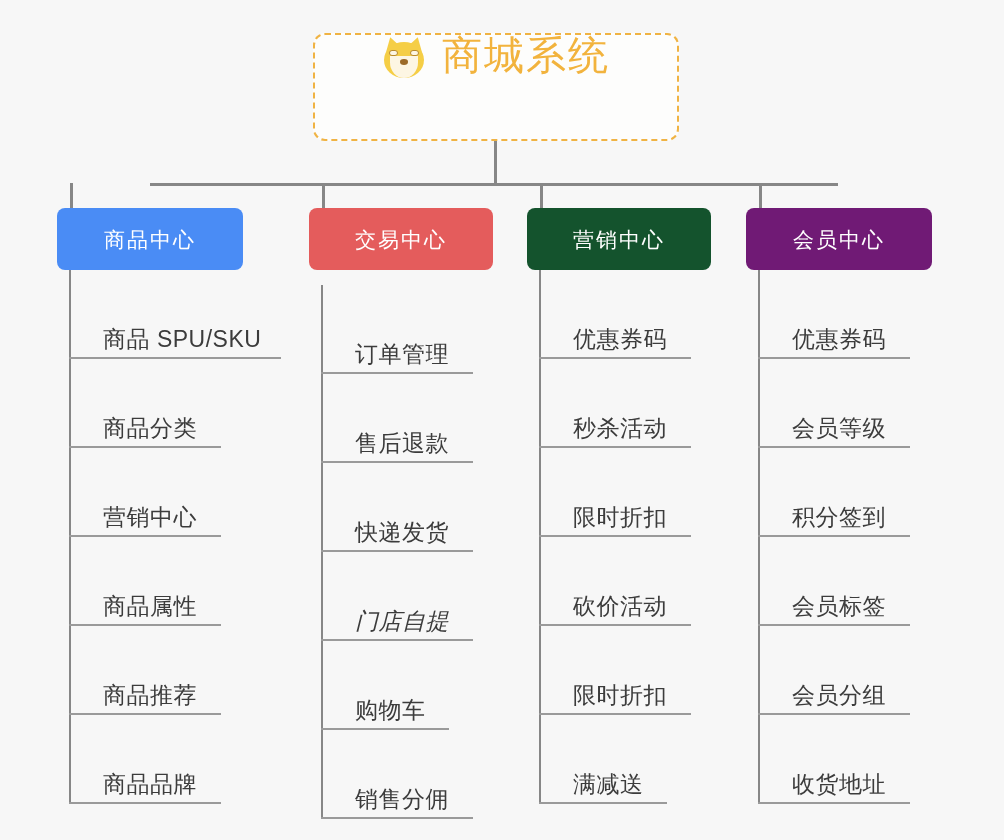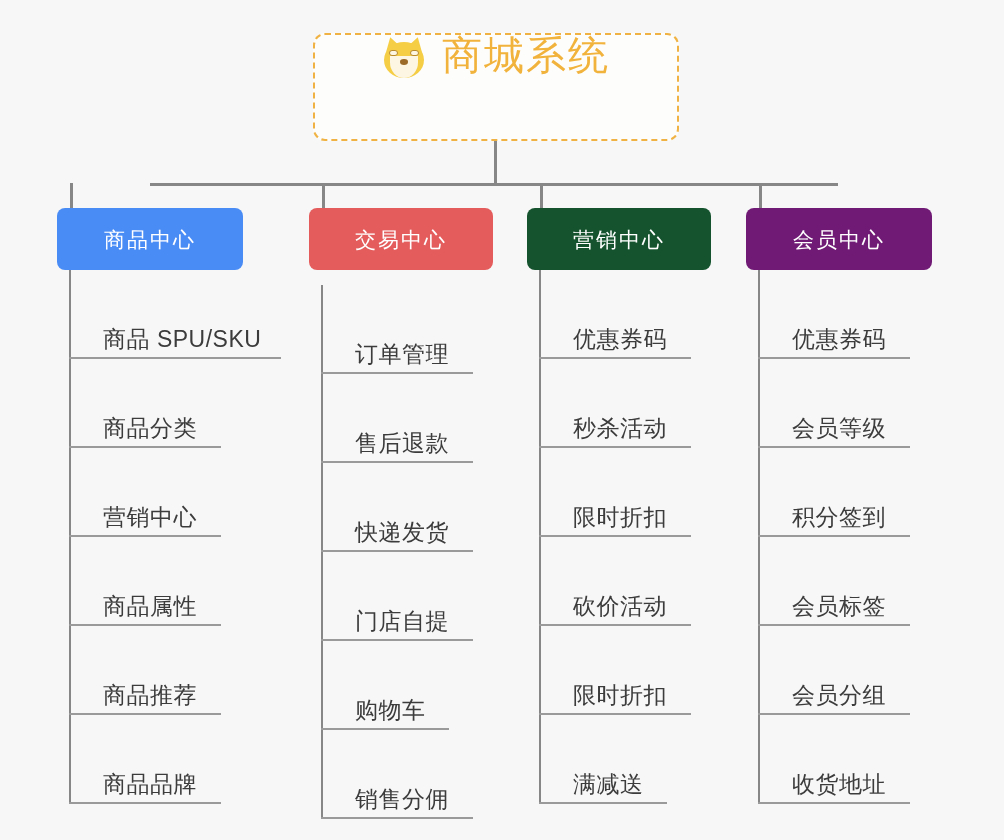--- a/index.html
+++ b/index.html
@@ -239,21 +239,21 @@
           <div class="spine" style="height: 534px;"></div>
           <div class="leaf" style="width: 152px; margin-top: 15px;">
             <span class="leaf-label">订单管理</span>
           </div>
           <div class="leaf" style="width: 152px;">
             <span class="leaf-label">售后退款</span>
           </div>
           <div class="leaf" style="width: 152px;">
             <span class="leaf-label">快递发货</span>
           </div>
-          <div class="leaf" style="width: 152px;">
+          <div class="leaf" style="width: 152px; font-style: italic;">
             <span class="leaf-label">门店自提</span>
           </div>
           <div class="leaf" style="width: 128px;">
             <span class="leaf-label">购物车</span>
           </div>
           <div class="leaf" style="width: 152px;">
             <span class="leaf-label">销售分佣</span>
           </div>
         </div>
       </div>

